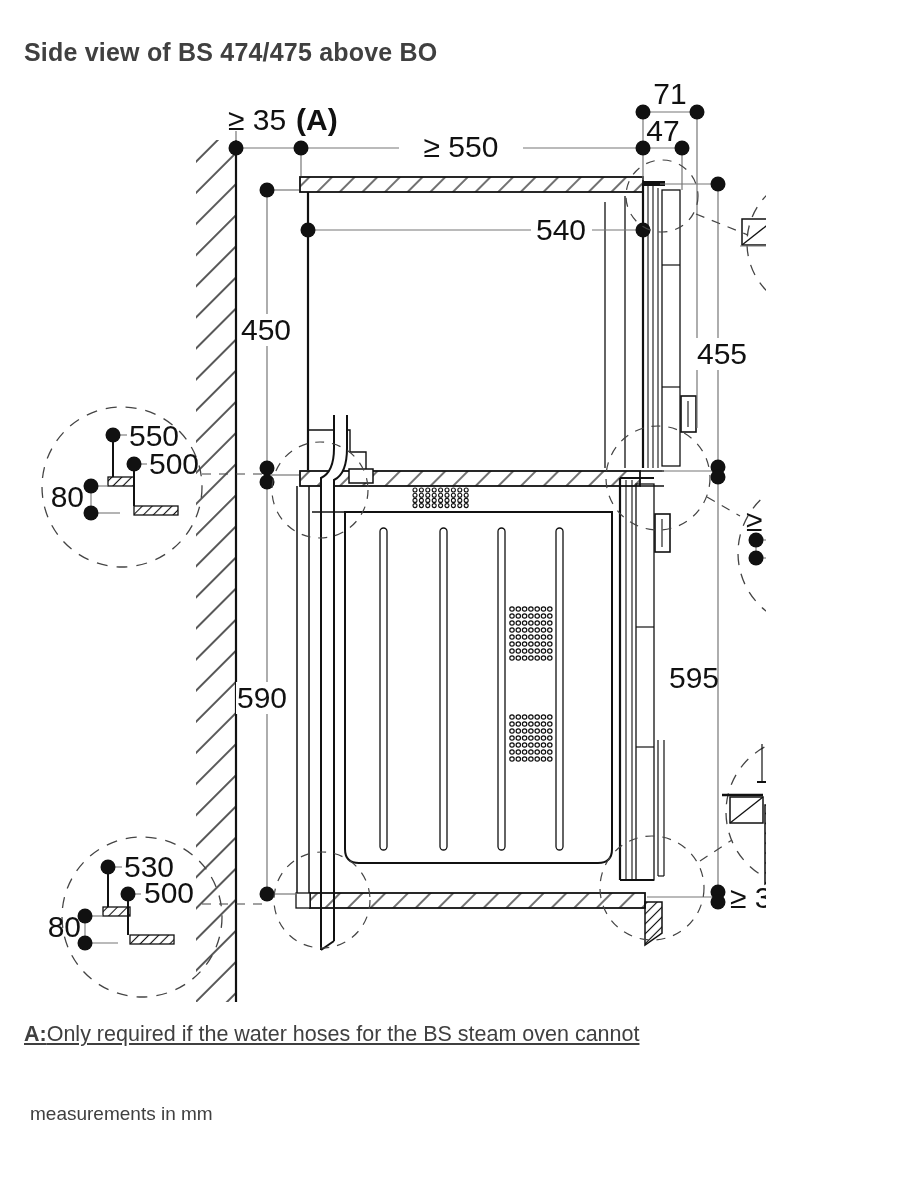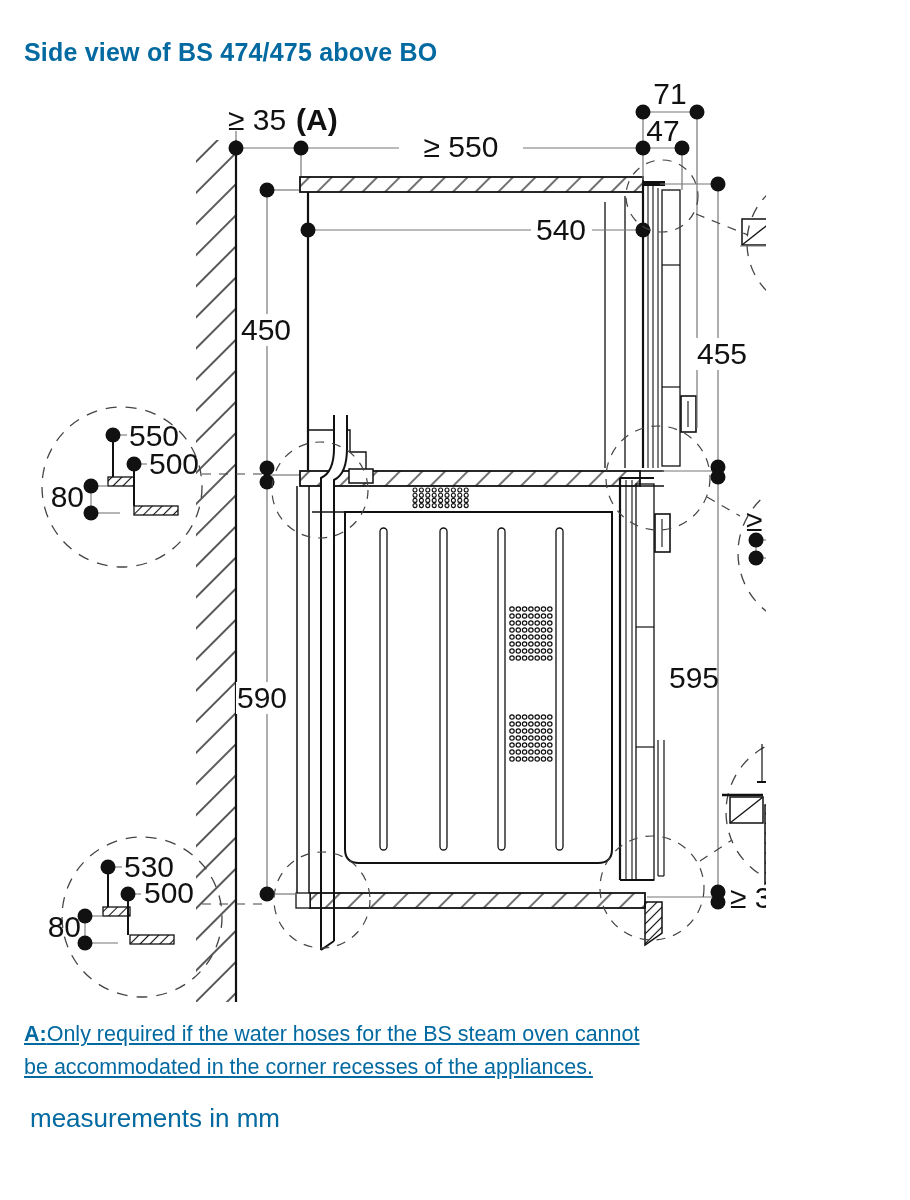--- a/index.html
+++ b/index.html
@@ -1,24 +1,24 @@
 <!DOCTYPE html>
 <html><head>
 <meta charset="utf-8">
 <style>
   html,body{margin:0;padding:0;background:#fff;}
   #page{position:relative;width:766px;height:1200px;background:#fff;overflow:hidden;
-        font-family:"Liberation Sans",sans-serif;color:#0369a1;}
+        font-family:"Liberation Sans",sans-serif;color:#404040;}
   #title{position:absolute;left:24px;top:38px;font-size:25px;font-weight:bold;letter-spacing:.2px;}
   #diagram{position:absolute;left:0;top:0;}
   svg text{font-family:"Liberation Sans",sans-serif;font-size:30px;fill:#111;}
   svg text.bold{font-weight:bold;}
   #footnote{position:absolute;left:24px;top:1018px;width:780px;font-size:21.5px;line-height:33px;text-decoration:underline;}
   #footnote .marker{font-weight:bold;}
-  #units{position:absolute;left:30px;top:1103px;font-size:26px;}
+  #units{position:absolute;left:30px;top:1103px;font-size:19px;}
 </style>
 </head>
 <body>
 
 <div id="page">
   <div id="title">Side view of BS 474/475 above BO</div>
 
   <svg id="diagram" width="910" height="1200" viewBox="0 0 910 1200">
     <defs>
       <pattern id="hatchWall" width="22" height="22" patternUnits="userSpaceOnUse" patternTransform="rotate(-45)">
@@ -468,16 +468,15 @@
       <circle cx="85" cy="916" r="7.5" fill="#111"></circle>
         <circle cx="85" cy="943" r="7.5" fill="#111"></circle>
       <text x="124" y="877">530</text>
       <text x="144" y="903">500</text>
       <text x="81" y="937" text-anchor="end">80</text>
     </g>
   </svg>
 
   <div id="footnote">
     <div><span class="marker">A:</span><span>Only required if the water hoses for the BS steam oven cannot</span></div>
-    <div>be accommodated in the corner recesses of the appliances.</div>
   </div>
   <div id="units">measurements in mm</div>
 </div>
 
 </body></html>

